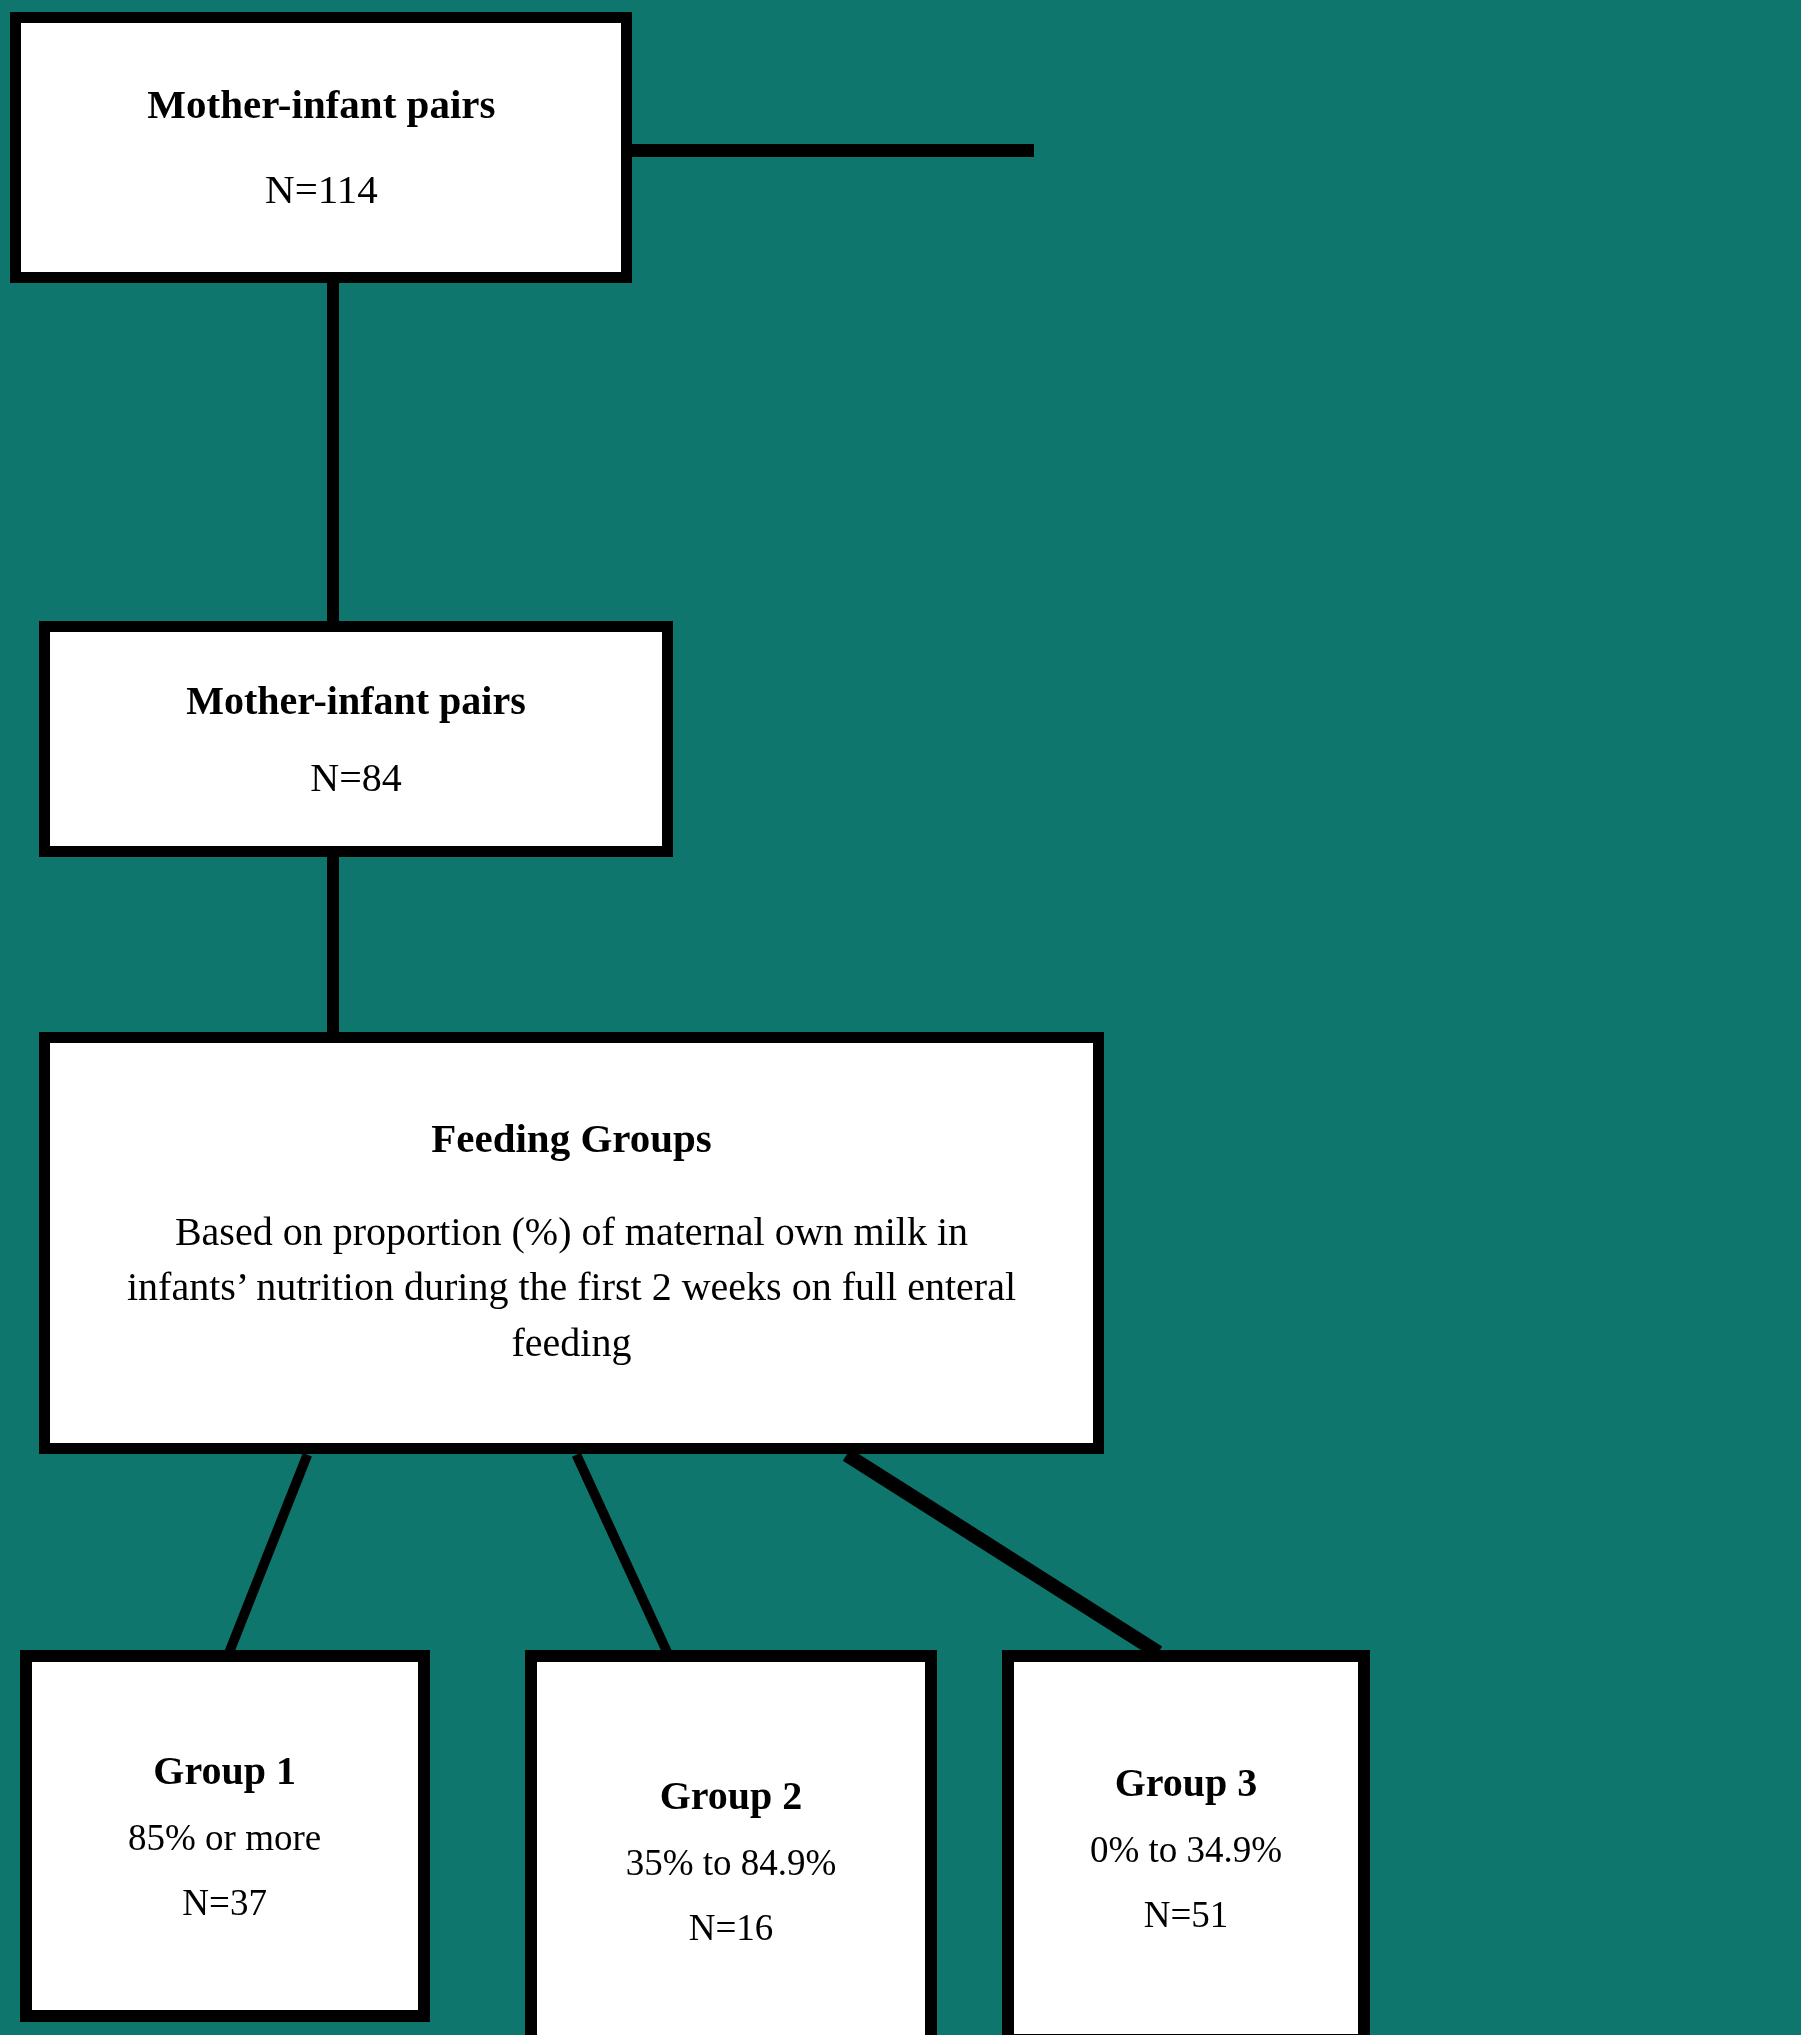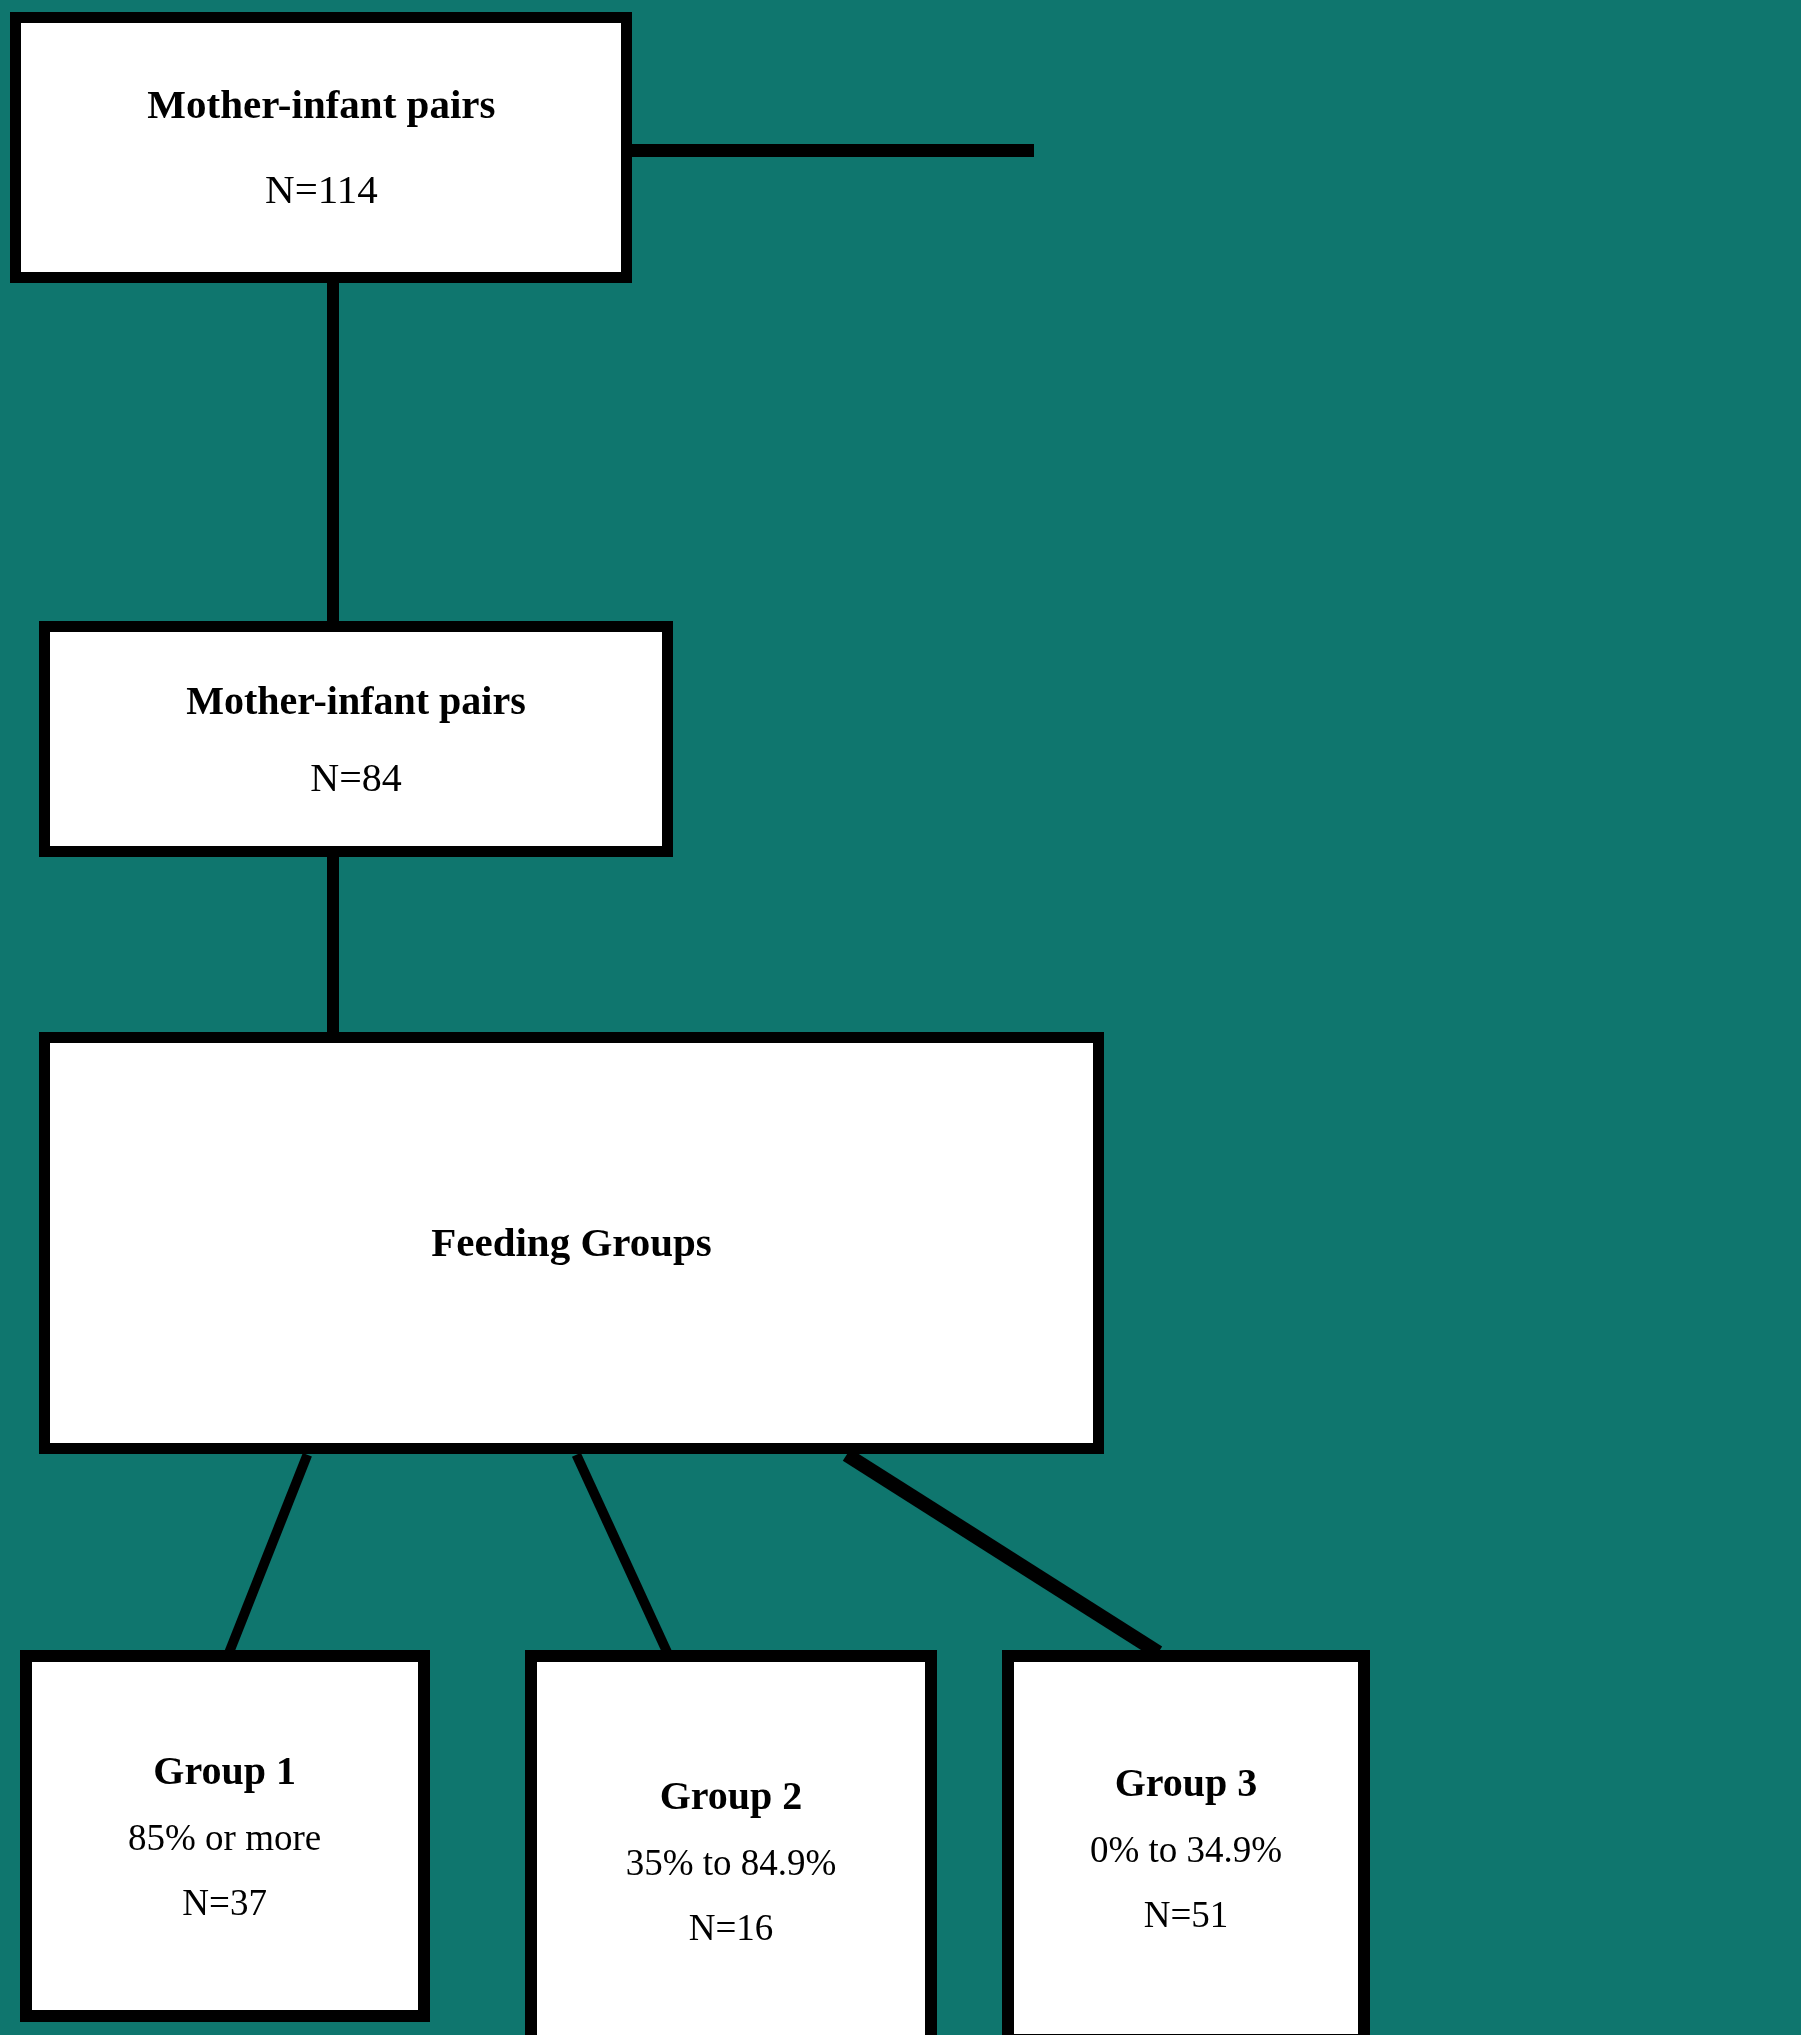--- a/index.html
+++ b/index.html
@@ -138,20 +138,21 @@
   </div>
 
 
   <div class="node center" id="node-cohort-final">
     <div class="ttl">Mother-infant pairs</div>
     <div class="ln">N=84</div>
   </div>
 
   <div class="node center" id="node-feeding-groups">
     <div class="ttl">Feeding Groups</div>
+    <div class="desc">Based on proportion (%) of maternal own milk in infants’ nutrition during the first 2 weeks on full enteral feeding</div>
   </div>
 
   <div class="group-box" id="node-group-1">
     <div class="ttl">Group 1</div>
     <div class="rng">85% or more</div>
     <div class="cnt">N=37</div>
   </div>
 
   <div class="group-box" id="node-group-2">
     <div class="ttl">Group 2</div>

